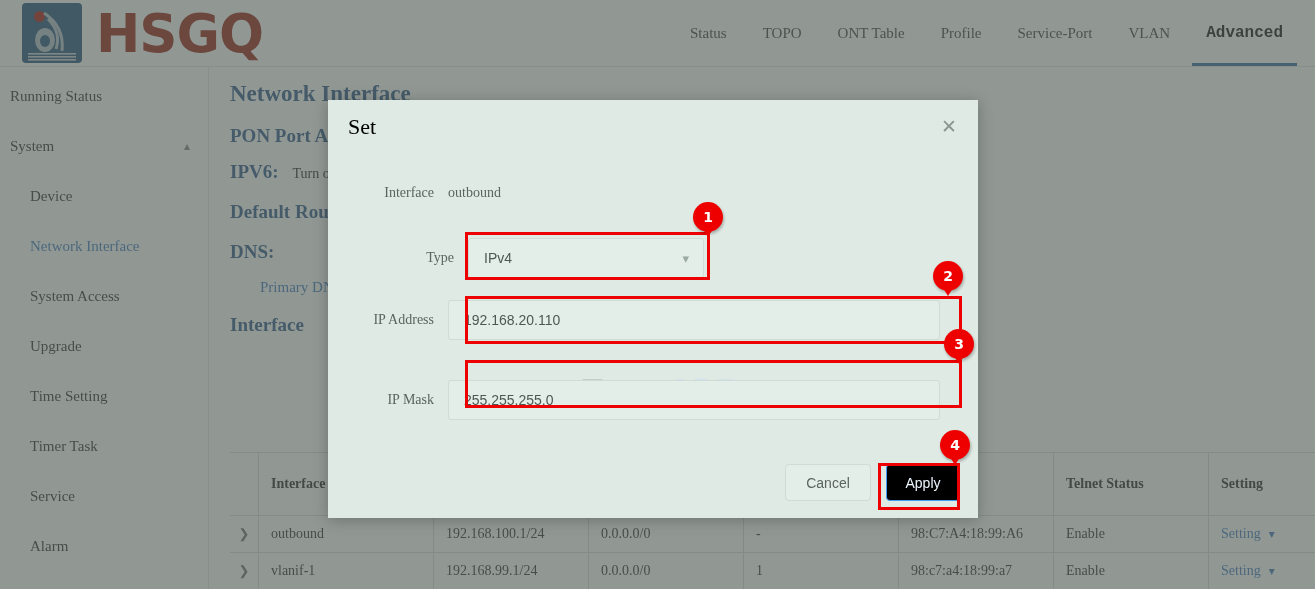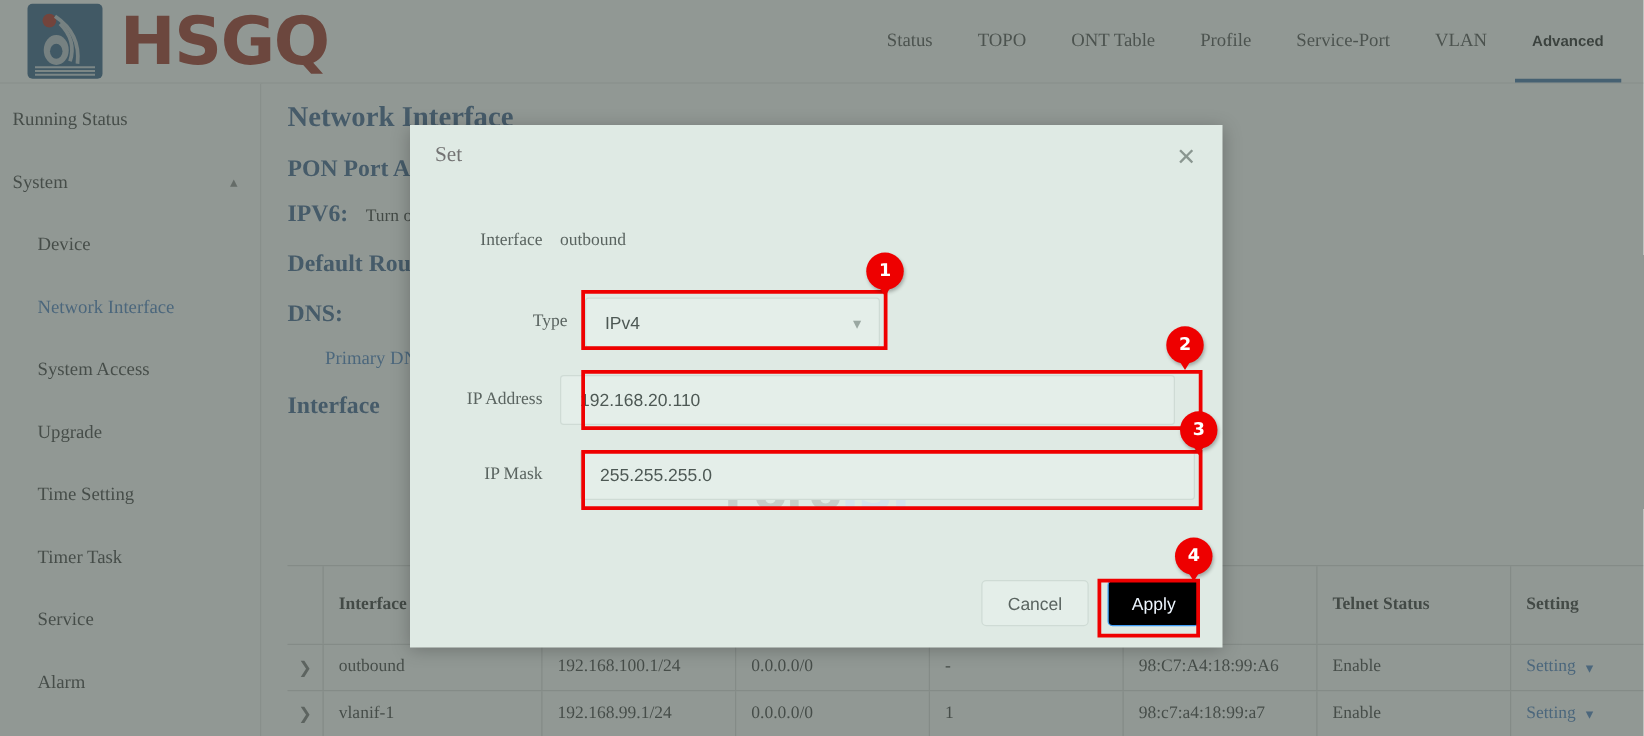--- a/index.html
+++ b/index.html
@@ -31,21 +31,21 @@
   }
   .nav{
     flex:1;display:flex;align-items:flex-end;justify-content:flex-end;
     height:66px;padding-right:14px;gap:0;
   }
   .nav-item{
     position:relative;height:66px;display:flex;align-items:center;
     padding:0 18px;font-size:15px;color:#4a4a4a;cursor:pointer;
     font-family:"Liberation Serif",serif;
   }
-  .nav-item.active{color:#1f1f1f;font-weight:bold;font-family:Liberation Sans, sans-serif;font-size:12px;}
+  .nav-item.active{color:#1f1f1f;font-weight:bold;font-family:Liberation Mono, monospace;font-size:16px;}
   .nav-item.active::after{
     content:"";position:absolute;left:4px;right:4px;bottom:0;height:3px;background:#3a6ea5;
   }
   .nav-right{display:flex;align-items:center;height:66px;padding-right:6px;}
   .nav-user{font-size:14px;color:#3f6fa8;padding:0 12px;cursor:pointer;font-family:"Liberation Sans",sans-serif;}
   .nav-short{font-size:15px;color:#3f6fa8;padding:0 4px 0 12px;cursor:pointer;font-family:"Liberation Sans",sans-serif;}
   .chev{display:inline-block;margin-left:8px;color:#3f6fa8;font-size:13px;}
 
   
   .sidebar{
@@ -100,21 +100,21 @@
 
   
   #overlay{position:absolute;inset:0;background:rgba(78,88,82,0.62);}
 
   
   #modal{
     position:absolute;left:328px;top:100px;width:650px;height:418px;
     background:#dfeae4;box-shadow:0 2px 14px rgba(0,0,0,0.25);
   }
   .m-title{
-    position:absolute;left:20px;top:14px;font-size:17px;color:#737373;
+    position:absolute;left:20px;top:14px;font-size:22px;color:#000000;
     font-family:"Liberation Serif",serif;
   }
   .m-close{
     position:absolute;right:18px;top:16px;width:22px;height:22px;
     color:#8a9690;font-size:19px;line-height:22px;text-align:center;cursor:pointer;
     font-family:"Liberation Sans",sans-serif;
   }
   .watermark{
     position:absolute;left:251px;top:272px;font-size:39px;font-weight:bold;
     font-family:"DejaVu Sans",sans-serif;letter-spacing:-1px;
@@ -293,21 +293,21 @@
     </div>
   </div>
 
   <div class="frow" style="top:200px;">
     <div class="flabel">IP Address</div>
     <div class="finput" style="width:492px;">
       <span>192.168.20.110</span>
     </div>
   </div>
 
-  <div class="frow" style="top:260px;gap:16px;">
+  <div class="frow" style="top:280px;">
     <div class="flabel">IP Mask</div>
     <div class="finput" style="width:492px;">
       <span>255.255.255.0</span>
     </div>
   </div>
 
   <div class="m-footer">
     <div class="btn btn-cancel" style="left:457px;top:32px;">Cancel</div>
     <div class="btn btn-apply" style="left:558px;top:32px;">Apply</div>
   </div>

